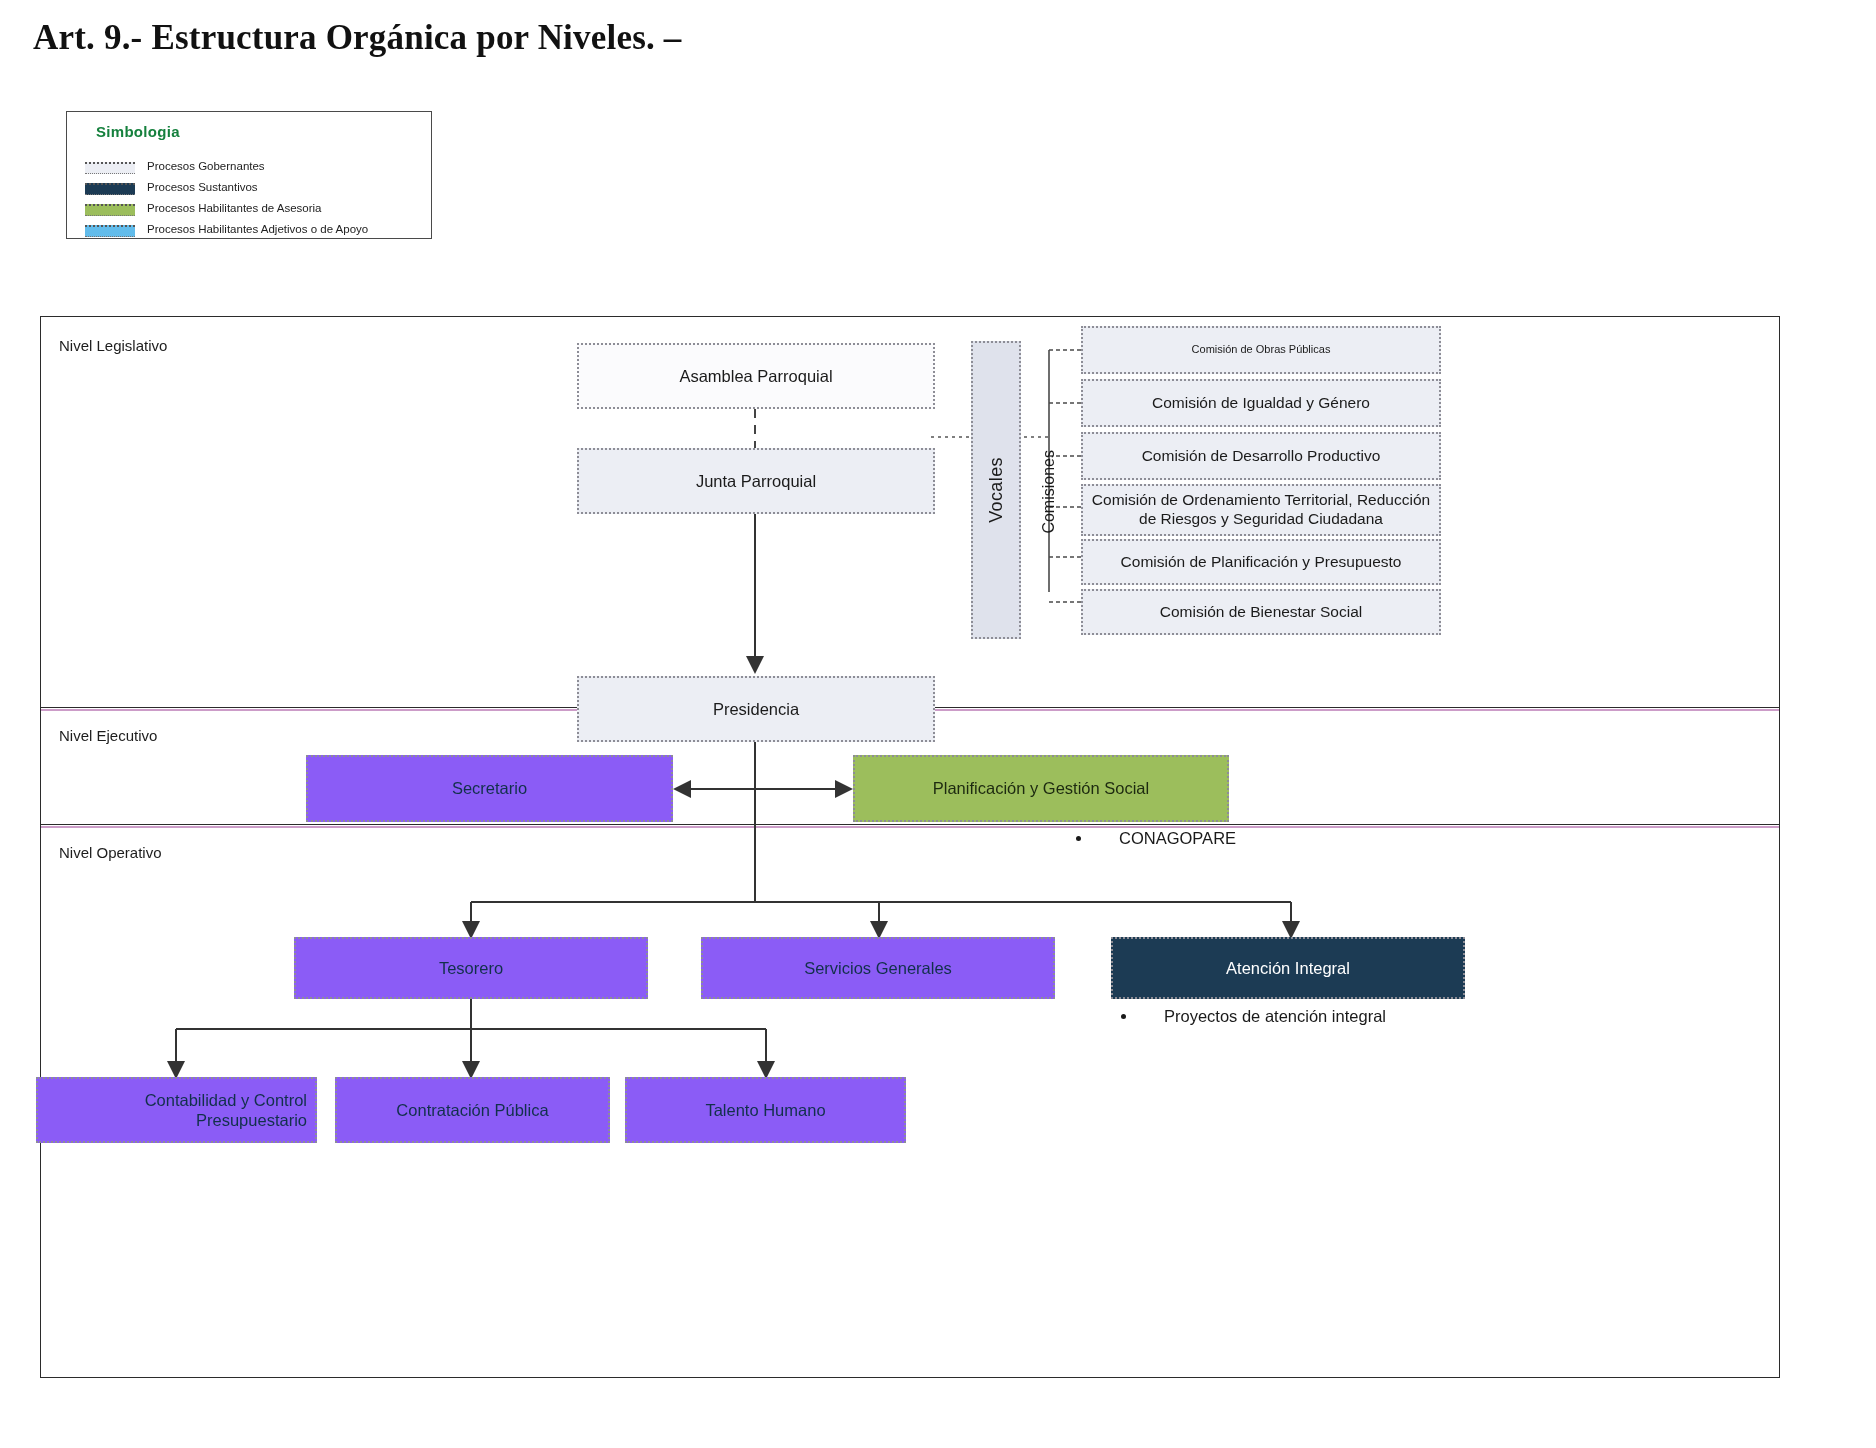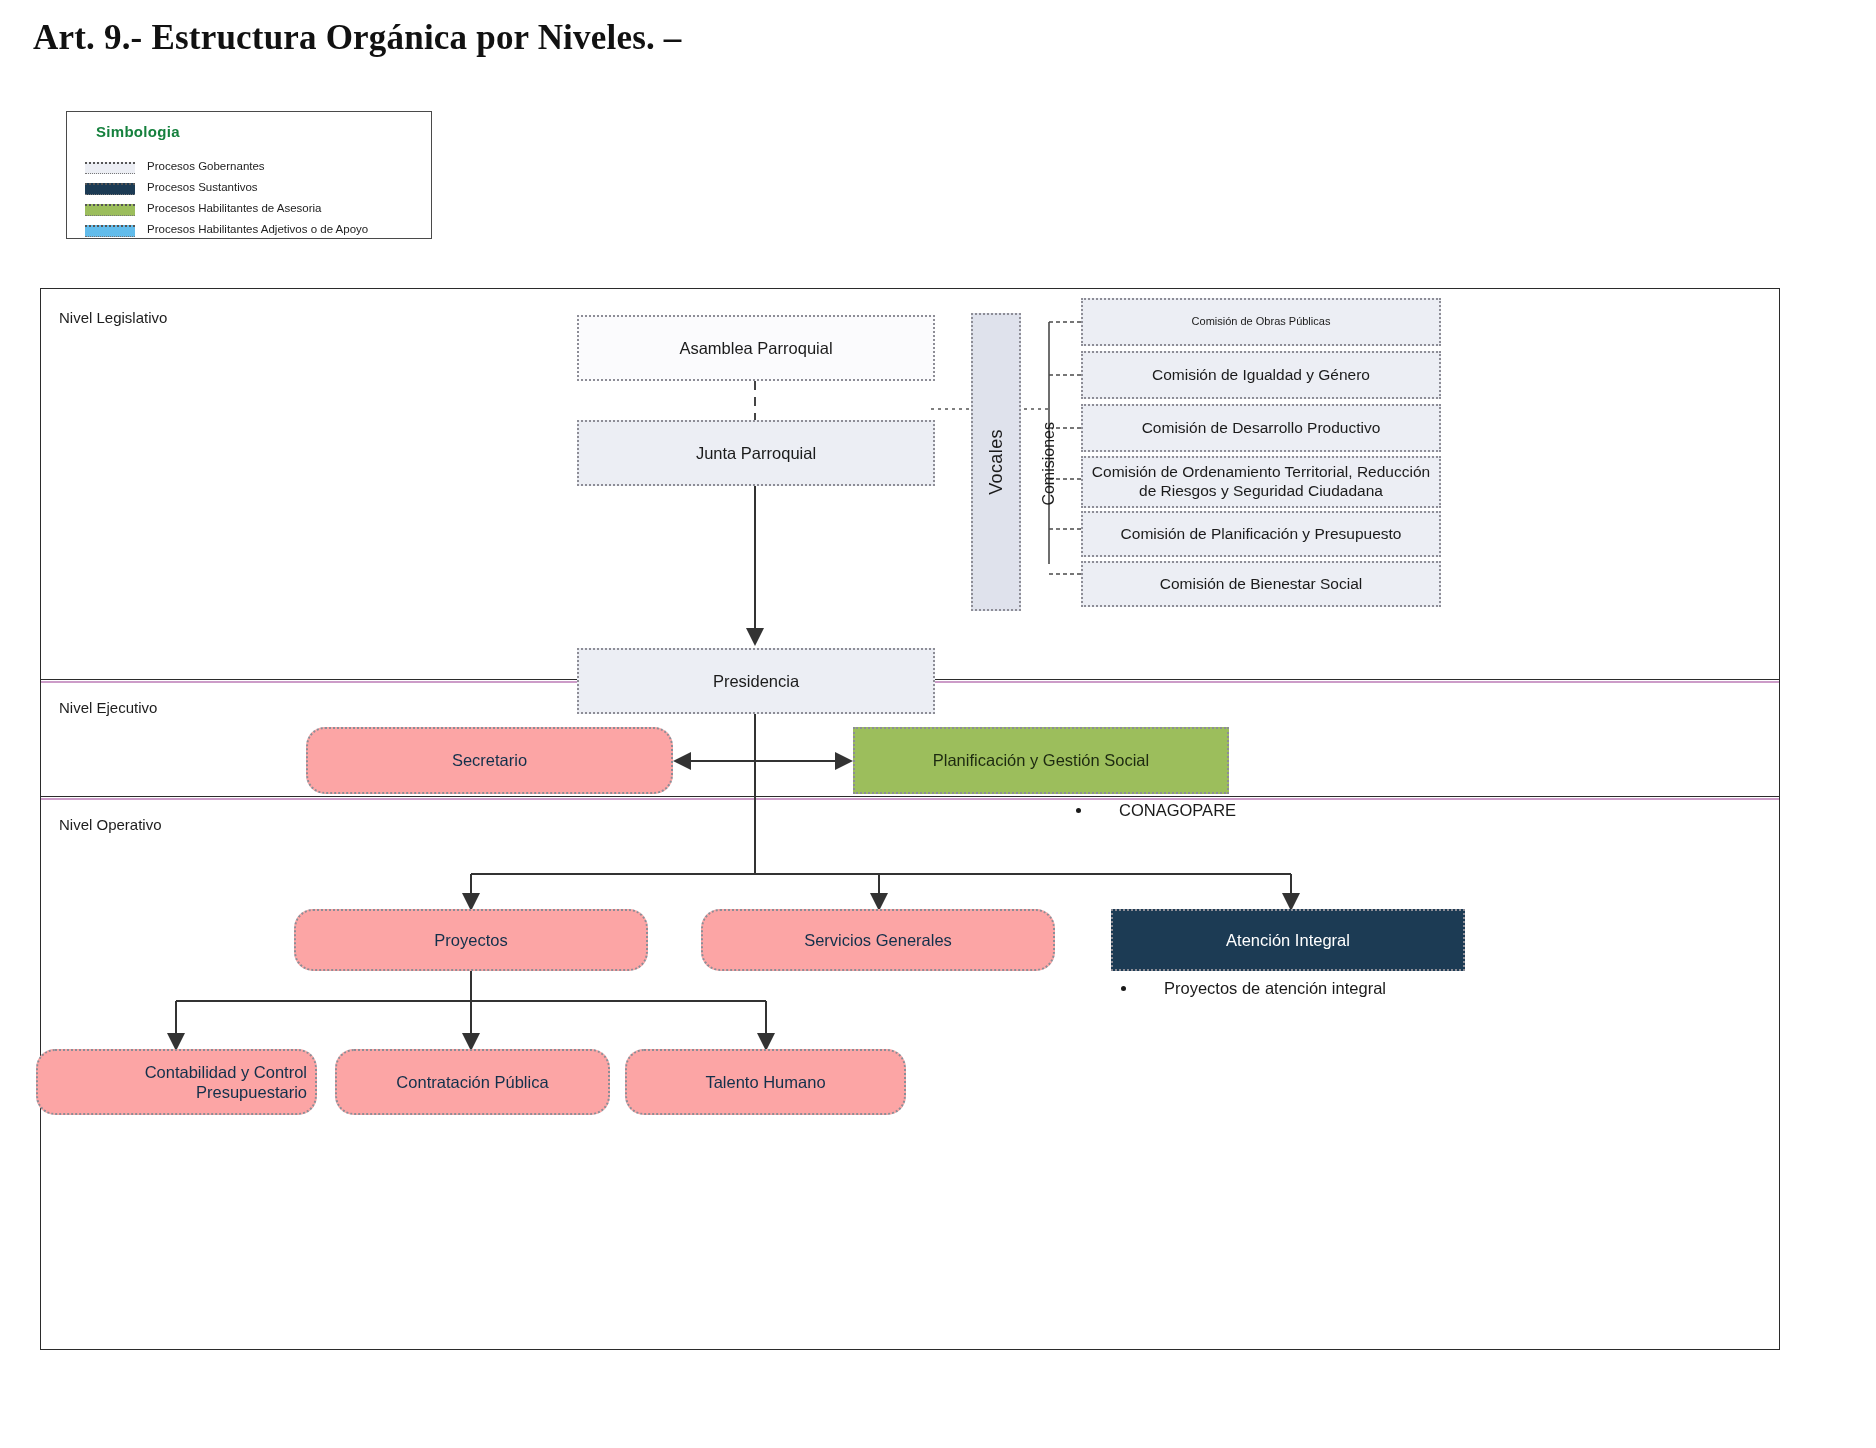--- a/index.html
+++ b/index.html
@@ -69,21 +69,21 @@
     top: 0px;
     font-size: 11.5px;
     color: #222222;
     white-space: nowrap;
   }
 
   
   #chart-frame {
     position: absolute;
     left: 40px;
-    top: 288px;
+    top: 316px;
     width: 1740px;
     height: 1062px;
     border: 1.5px solid #2b2b2b;
     box-sizing: border-box;
     padding-left: 44px;
   }
   
   .level-divider {
     position: absolute;
     left: 0;
@@ -136,23 +136,22 @@
   }
   .proc-sust {           
     background: #1c3b54;
     color: #ffffff;
   }
   .proc-ases {           
     background: #9cbe5c;
     color: #1d2a10;
   }
   .proc-apoyo {          
-    background: #fca5a5;
+    background: #8b5cf6;
     color: #12304b;
-    border-radius: 19px;
   }
 
   .vert-label {
     position: absolute;
     box-sizing: border-box;
     border: 2px dotted #8d8d96;
     background: #dfe2ec;
     display: flex;
     align-items: center;
     justify-content: center;
@@ -339,21 +338,21 @@
 
   <div class="node proc-ases" style="left:812px; top:438px; width:376px; height:67px;">
     <span class="node-inner">Planificación y Gestión Social</span>
   </div>
 
   <div class="bullet-item" style="left:1035px; top:512px">
     <span class="dot"></span><span>CONAGOPARE</span>
   </div>
 
   <div class="node proc-apoyo" style="left:253px; top:620px; width:354px; height:62px;">
-    <span class="node-inner">Proyectos</span>
+    <span class="node-inner">Tesorero</span>
   </div>
 
   <div class="node proc-apoyo" style="left:660px; top:620px; width:354px; height:62px;">
     <span class="node-inner">Servicios Generales</span>
   </div>
 
   <div class="node proc-sust" style="left:1070px; top:620px; width:354px; height:62px;">
     <span class="node-inner">Atención Integral</span>
   </div>
 

